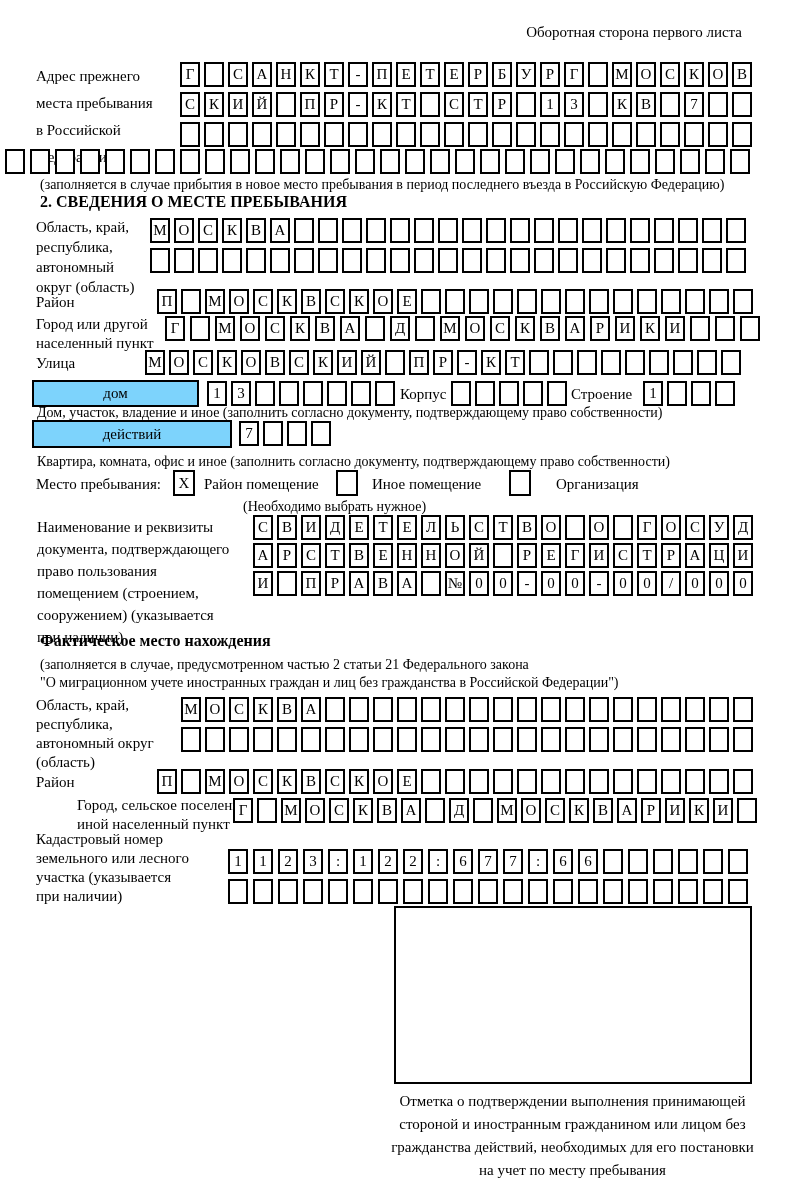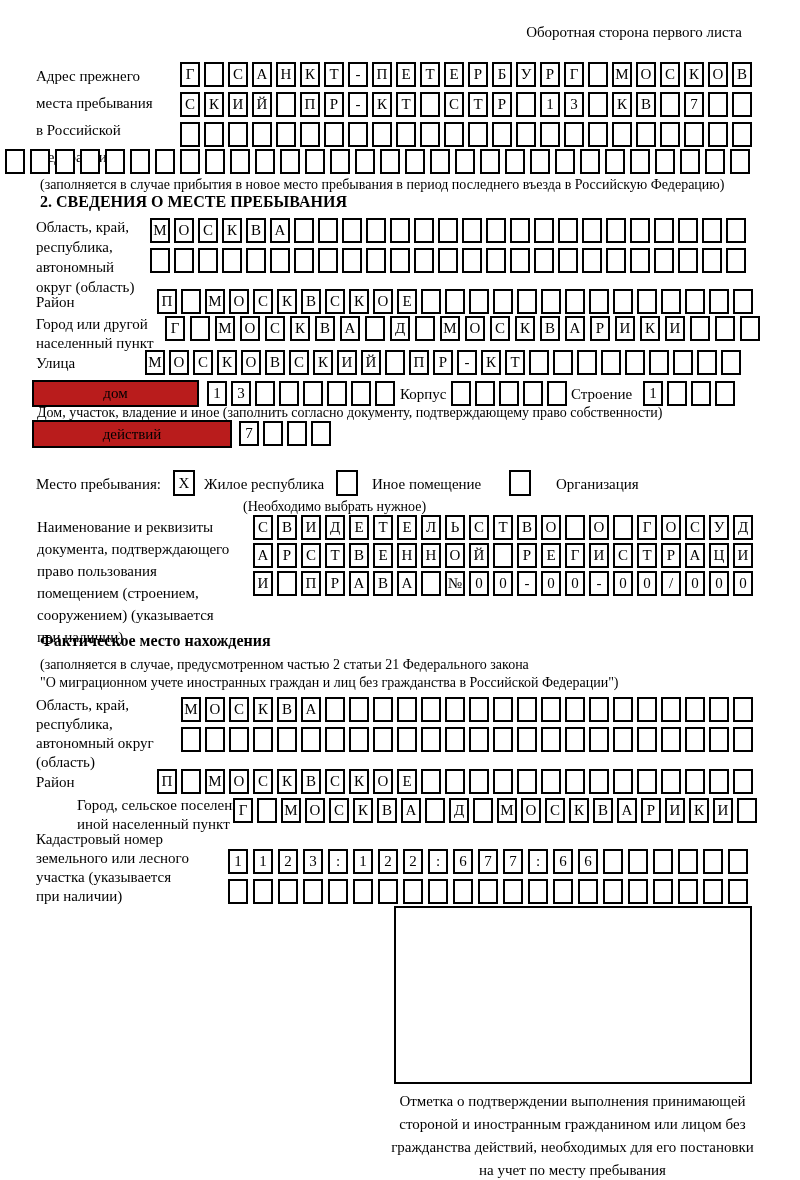--- a/index.html
+++ b/index.html
@@ -15,21 +15,21 @@
   .center{left:0;width:780px;padding-left:40px;}
   .bold{font-weight:bold;}
   .title{font-size:16px;font-weight:bold;}
   .box-row{position:absolute;display:flex;gap:4px;}
   .cell{
     box-sizing:border-box;width:20px;height:25px;border:2px solid #000;
     display:flex;align-items:center;justify-content:center;
     font-size:15px;line-height:21px;background:#fff;
   }
   .widebox{
-    box-sizing:border-box;border:2px solid #000;background:#b91c1c;
+    box-sizing:border-box;border:2px solid #000;background:#7dd3fc;
     display:flex;align-items:center;justify-content:center;font-size:15px;
   }
   .checkbox{
     box-sizing:border-box;width:22px;height:26px;border:2px solid #000;background:#fff;
     display:flex;align-items:center;justify-content:center;font-size:15px;
   }
   .stampbox{box-sizing:border-box;border:2px solid #000;background:#fff;}
   .caption{font-size:15px;line-height:23px;text-align:center;white-space:pre-line;}
 </style>
 </head>
@@ -55,24 +55,25 @@
   <div class="abs lbl" style="top:315px;left:36px;width:135px;line-height:19px;">Город или другой
 населенный пункт</div>
   <div class="abs lbl" style="top:353px;left:36px;">Улица</div>
 
   <div class="abs widebox" style="top:380px;left:32px;width:167px;height:27px;">дом</div>
   <div class="abs lbl" style="top:384px;left:400px;">Корпус</div>
   <div class="abs lbl" style="top:384px;left:571px;">Строение</div>
   <div class="abs note" style="top:405px;left:37px;">Дом, участок, владение и иное (заполнить согласно документу, подтверждающему право собственности)</div>
 
   <div class="abs widebox" style="top:420px;left:32px;width:200px;height:28px;">действий</div>
+  <div class="abs note" style="top:454px;left:37px;">Квартира, комната, офис и иное (заполнить согласно документу, подтверждающему право собственности)</div>
 
   <div class="abs lbl" style="top:474px;left:36px;">Место пребывания:</div>
   <div class="abs checkbox" style="top:470px;left:173px;">X</div>
-  <div class="abs lbl" style="top:474px;left:204px;">Жилое республика</div>
+  <div class="abs lbl" style="top:474px;left:204px;">Район помещение</div>
   <div class="abs checkbox" style="top:470px;left:336px;"></div>
   <div class="abs lbl" style="top:474px;left:372px;">Иное помещение</div>
   <div class="abs checkbox" style="top:470px;left:509px;"></div>
   <div class="abs lbl" style="top:474px;left:556px;">Организация</div>
   <div class="abs note" style="top:499px;left:243px;">(Необходимо выбрать нужное)</div>
 
   <div class="abs lbl lh22" style="top:516px;left:25px;width:215px;margin-left:12px;">Наименование и реквизиты
 документа, подтверждающего
 право пользования
 помещением (строением,

